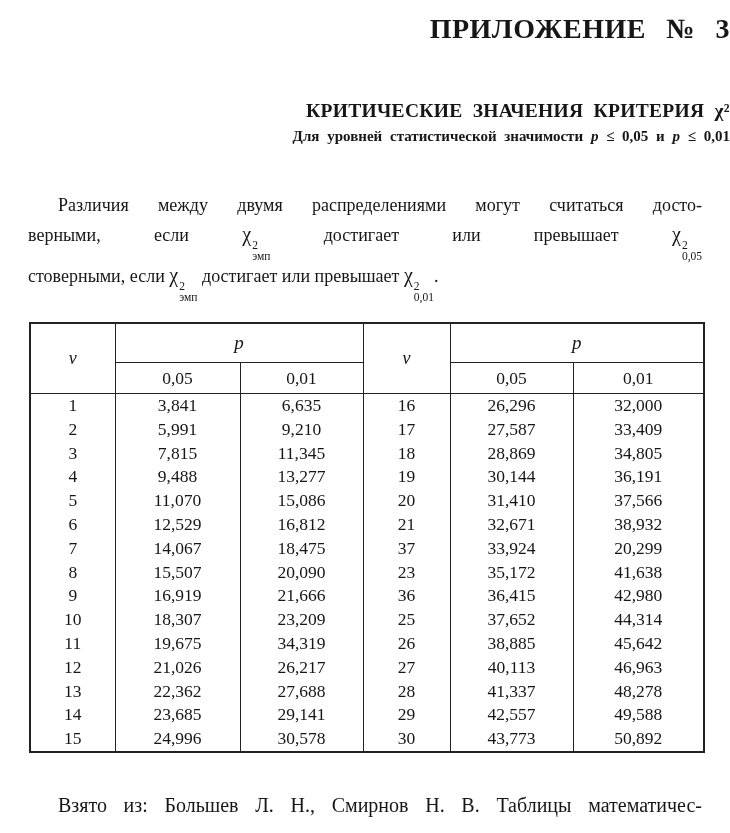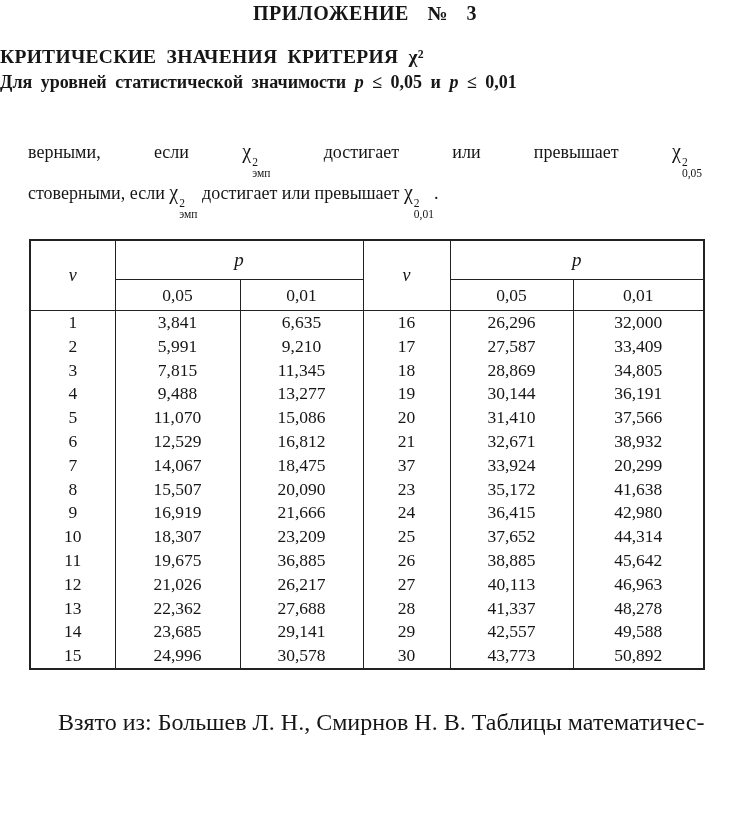--- a/index.html
+++ b/index.html
@@ -13,40 +13,41 @@
     overflow: hidden;
     font-family: "Liberation Serif", serif;
     color: #161616;
   }
   .page {
     position: relative;
     width: 730px;
     height: 833px;
   }
   .appendix-title {
-    text-align: center;
+    padding-top: 16px;
+    text-align: right;
     font-weight: bold;
-    font-size: 20px;
+    font-size: 28px;
     line-height: 26px;
     word-spacing: 13px;
     letter-spacing: 0.5px;
   }
   .title-block {
-    margin-top: 18px;
-    text-align: left;
+    margin-top: 56px;
+    text-align: right;
     font-weight: bold;
   }
   .main-title {
     font-size: 19.5px;
     line-height: 26px;
     word-spacing: 5px;
     letter-spacing: 0.3px;
   }
   .subtitle-line {
-    font-size: 18px;
+    font-size: 15px;
     line-height: 25px;
     word-spacing: 4px;
   }
   .paragraph {
     margin: 42px 28px 0 28px;
     width: 674px;
     font-size: 18px;
     line-height: 29px;
   }
   .par-line {
@@ -103,21 +104,21 @@
   th.h-lvl.no-left { border-left: none; }
   td.c {
     height: 23.8px;
     line-height: 23.8px;
     border-left: 1.5px solid #222;
   }
   td.c.no-left { border-left: none; }
   .footer {
     margin: 38px 28px 2px 28px;
     width: 674px;
-    font-size: 24px;
+    font-size: 20px;
     line-height: 28px;
   }
   .footer-line1 {
     text-align: justify;
     text-align-last: justify;
     text-indent: 30px;
     white-space: nowrap;
   }
   i { font-style: italic; }
 </style>
@@ -127,20 +128,21 @@
 <div class="page">
 
   <div class="appendix-title">ПРИЛОЖЕНИЕ № 3</div>
 
   <div class="title-block">
     <div class="main-title">КРИТИЧЕСКИЕ ЗНАЧЕНИЯ КРИТЕРИЯ χ²</div>
     <div class="subtitle-line"><span>Для уровней статистической значимости </span><i>p</i><span> ≤ 0,05 и </span><i>p</i><span> ≤ 0,01</span></div>
   </div>
 
   <div class="paragraph">
+    <div class="par-line first">Различия между двумя распределениями могут считаться досто-</div>
     <div class="par-line"><span>верными, если</span> <span class="chi-expr"><span class="chi-glyph">χ</span><span class="chi-scripts">
             <span>2</span>
             <span>эмп</span>
           </span></span> <span>достигает или превышает</span> <span class="chi-expr"><span class="chi-glyph">χ</span><span class="chi-scripts">
             <span>2</span>
             <span>0,05</span>
           </span></span></div>
     <div class="par-line last"><span>стоверными, если</span> <span class="chi-expr"><span class="chi-glyph">χ</span><span class="chi-scripts">
             <span>2</span>
             <span>эмп</span>
@@ -235,36 +237,36 @@
           <td class="c">15,507</td>
           <td class="c">20,090</td>
           <td class="c">23</td>
           <td class="c">35,172</td>
           <td class="c">41,638</td>
         </tr>
         <tr>
           <td class="c no-left">9</td>
           <td class="c">16,919</td>
           <td class="c">21,666</td>
-          <td class="c">24</td>
+          <td class="c">36</td>
           <td class="c">36,415</td>
           <td class="c">42,980</td>
         </tr>
         <tr>
           <td class="c no-left">10</td>
           <td class="c">18,307</td>
           <td class="c">23,209</td>
           <td class="c">25</td>
           <td class="c">37,652</td>
           <td class="c">44,314</td>
         </tr>
         <tr>
           <td class="c no-left">11</td>
           <td class="c">19,675</td>
-          <td class="c">36,885</td>
+          <td class="c">34,319</td>
           <td class="c">26</td>
           <td class="c">38,885</td>
           <td class="c">45,642</td>
         </tr>
         <tr>
           <td class="c no-left">12</td>
           <td class="c">21,026</td>
           <td class="c">26,217</td>
           <td class="c">27</td>
           <td class="c">40,113</td>

